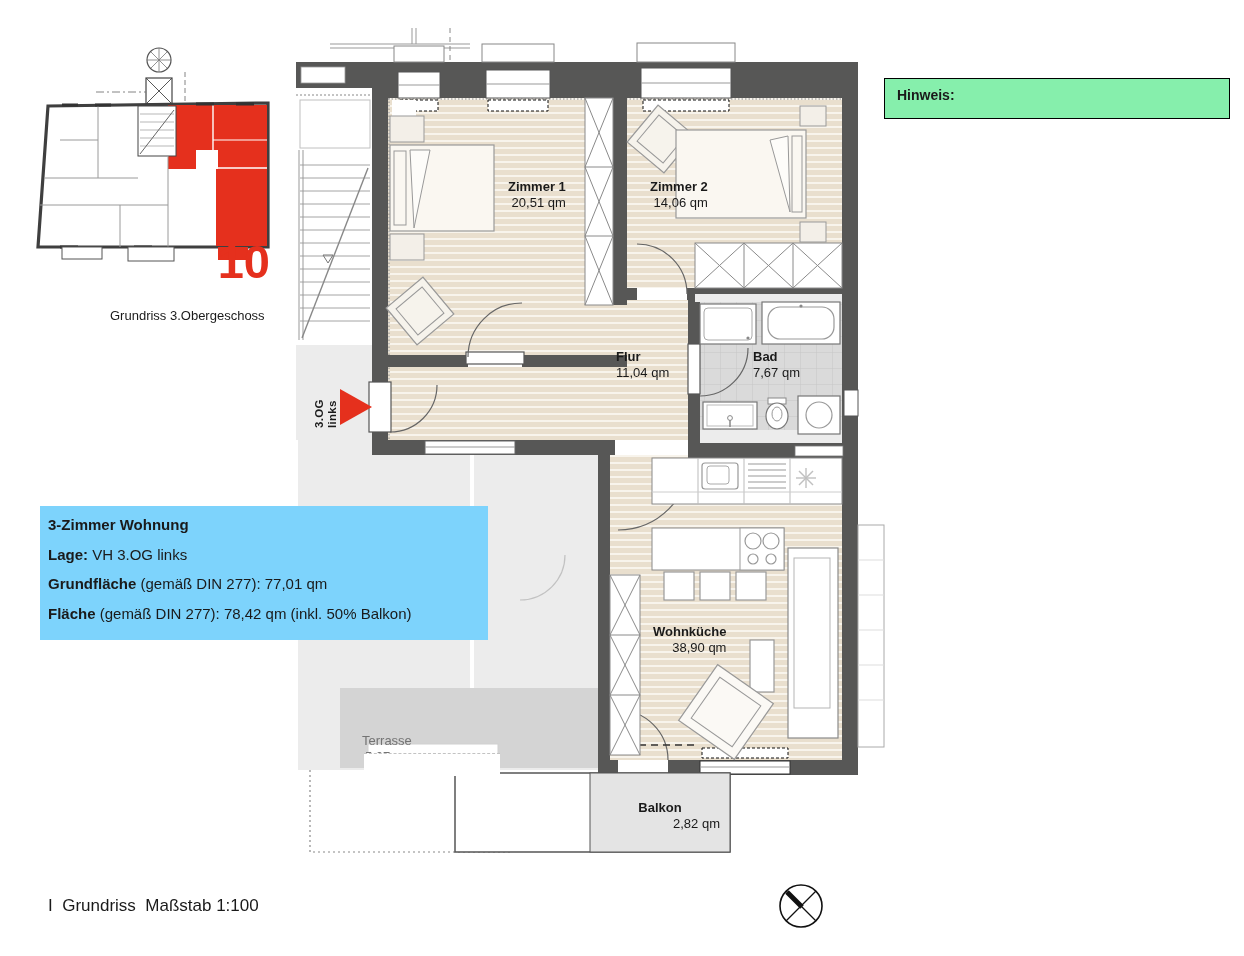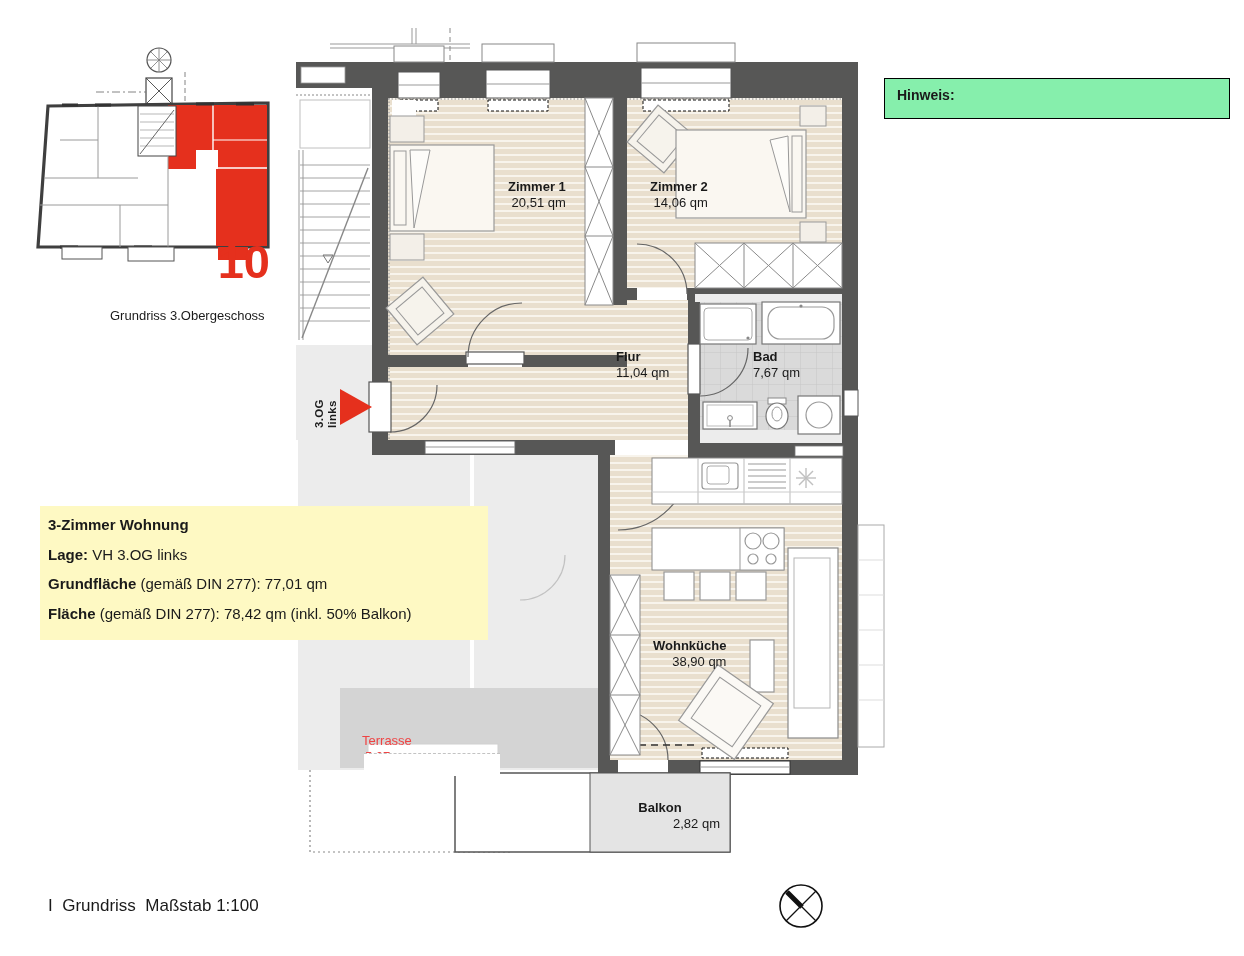--- a/index.html
+++ b/index.html
@@ -2,30 +2,30 @@
 <html><head>
 <meta charset="utf-8">
 <style>
   html,body{margin:0;padding:0;background:#fff;}
   .page{position:relative;width:1244px;height:956px;background:#fff;overflow:hidden;
         font-family:"Liberation Sans","DejaVu Sans",sans-serif;color:#1a1a1a;}
   svg{position:absolute;left:0;top:0;}
   .lbl{position:absolute;font-size:13px;line-height:15.5px;z-index:4;}
   .lbl .rn{font-weight:bold;display:block;}
   .lbl .ra{display:block;text-align:right;}
-  .lbl-gray{color:#ef4444;}
+  .lbl-gray{color:#737373;}
   .lbl-center{text-align:center;}
   .apt-number{position:absolute;left:198px;top:238px;width:72px;text-align:right;
         font-size:47px;font-weight:bold;color:#e5301d;line-height:1;z-index:4;}
   .overview-caption{position:absolute;left:110px;top:308px;font-size:13px;z-index:4;}
   .hinweis{position:absolute;left:884px;top:78px;width:346px;border:1px solid #000;
         background:#86efac;padding:8px 12px 12px 12px;box-sizing:border-box;z-index:5;}
   .hinweis .hw-title{font-weight:bold;font-size:14px;margin-bottom:3px;}
   .hinweis .hw-body{font-size:13.6px;line-height:1.36;}
-  .details{position:absolute;left:40px;top:506px;width:448px;background:#fef9c3;
+  .details{position:absolute;left:40px;top:506px;width:448px;background:#7dd3fc;
         padding:10px 8px 6px 8px;box-sizing:border-box;z-index:5;}
   .details .dline{font-size:15px;margin-bottom:12.5px;white-space:pre-wrap;}
   .details .dline b{font-weight:bold;}
   .terr-awning{position:absolute;left:364px;top:753px;width:136px;height:22px;
         background:#fff;border-top:1px dashed #c3c3c3;z-index:4;}
   .entrance-marker{position:absolute;left:313px;top:428px;transform:rotate(-90deg);
         transform-origin:top left;font-size:11.5px;font-weight:bold;line-height:12.5px;
         letter-spacing:.3px;z-index:4;white-space:nowrap;}
   .footer-scale{position:absolute;left:48px;top:896px;font-size:17px;white-space:pre;z-index:4;}
 </style>
@@ -372,21 +372,21 @@
     <span class="ra">14,06 qm</span>
   </div>
   <div class="lbl" style="left:616px;top:349px;">
     <span class="rn">Flur</span>
     <span class="ra">11,04 qm</span>
   </div>
   <div class="lbl" style="left:753px;top:349px;">
     <span class="rn">Bad</span>
     <span class="ra">7,67 qm</span>
   </div>
-  <div class="lbl" style="left:653px;top:624px;margin-top:14px;">
+  <div class="lbl" style="left:653px;top:624px;">
     <span class="rn">Wohnküche</span>
     <span class="ra">38,90 qm</span>
   </div>
   <div class="lbl lbl-center" style="left:600px;top:800px;width:120px;">
     <span class="rn">Balkon</span>
     <span class="ra">2,82 qm</span>
   </div>
   <div class="lbl lbl-gray" style="left:362px;top:733px;z-index:3;">
     <span class="rn" style="font-weight:normal;">Terrasse</span>
     <span class="ra">5,07 qm</span>

